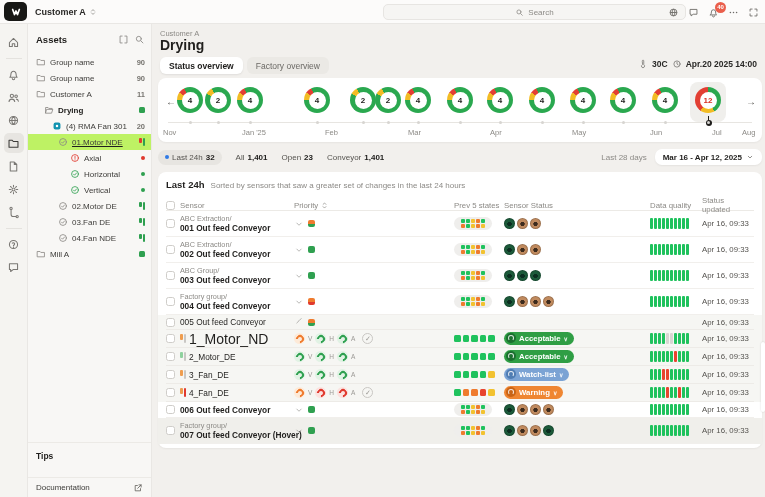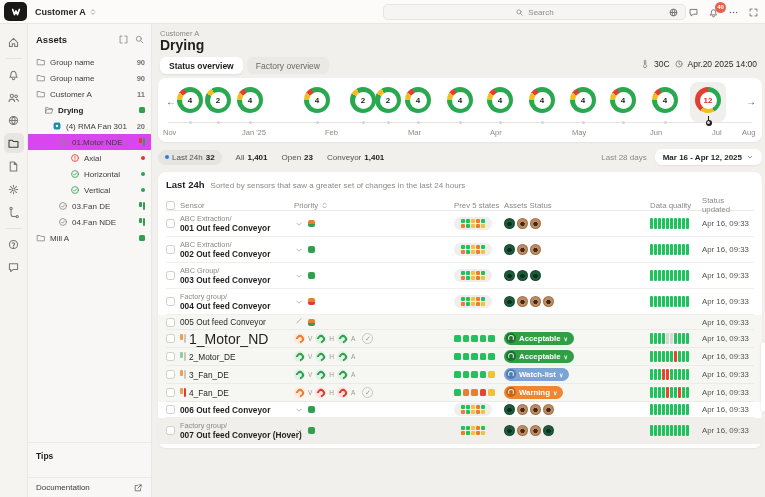--- a/index.html
+++ b/index.html
@@ -26,40 +26,40 @@
     radial-gradient(circle at 65% 75%,#f2a33c 0 30%,transparent 32%),
     radial-gradient(circle at 25% 70%,#7b5ae8 0 32%,transparent 34%),#3a3a55;
     margin-left:14px;margin-bottom:6px;cursor:pointer;box-shadow:0 1px 2px rgba(0,0,0,.25);}
   
   .sidebar{position:absolute;top:24px;left:28px;bottom:0;width:124px;background:#f8f7f5;border-right:1px solid #e9e7e4;z-index:3;}
   .sb-head{display:flex;align-items:center;height:22px;padding:0 6px 0 8px;margin-top:4px;}
   .sb-title{font-size:9.5px;font-weight:bold;flex:1;}
   .sb-hbtn{margin-left:5px;opacity:.7;cursor:pointer;}
   .tree{margin-top:4px;}
   .trowi{display:flex;align-items:center;height:16px;padding-right:6px;cursor:pointer;}
-  .trowi.sel{background:#d946ef;}
+  .trowi.sel{background:#bef264;text-decoration:underline;}
   .trowi .lbl{font-size:8px;color:#3c3b38;white-space:nowrap;overflow:hidden;text-overflow:ellipsis;flex:1;margin-left:4px;}
   .trowi.bold .lbl{font-weight:bold;color:#1d1c1a;}
   .cnt{font-size:7.5px;color:#76746f;font-weight:bold;}
   .sqg{width:6px;height:6px;border-radius:1.5px;background:#2fa050;}
   .dot{width:4px;height:4px;border-radius:50%;}
   .minibars{display:flex;gap:1px;}
   .minibars i{width:2.5px;height:8px;border-radius:1px;}
   .sb-tips{position:absolute;left:0;right:0;top:418px;border-top:1px solid #eceae6;padding:8px 8px 0;}
   .sb-tips .t{font-weight:bold;font-size:8.5px;}
   .sb-doc{position:absolute;left:0;right:0;bottom:0;height:20px;border-top:1px solid #eceae6;display:flex;align-items:center;padding:0 8px;font-size:8px;color:#3c3b38;cursor:pointer;background:#f8f7f5;}
   .sb-doc span{flex:1;}
   
   .main{position:absolute;top:24px;left:152px;right:0;bottom:0;}
   .crumb{position:absolute;left:8px;top:5px;font-size:7.5px;color:#8c8a86;}
   .ptitle{position:absolute;left:8px;top:13px;font-size:14px;font-weight:bold;}
   .tabs{position:absolute;left:8px;top:33px;display:flex;gap:4px;}
   .tab{height:17px;padding:0 9px;border-radius:6px;display:flex;align-items:center;font-size:8.5px;color:#6b6965;cursor:pointer;background:#ebe9e5;}
   .tab.active{background:#fff;font-weight:bold;color:#1d1c1a;box-shadow:0 1px 2px rgba(0,0,0,.08);}
-  .meta{position:absolute;right:8px;top:35px;display:flex;align-items:flex-start;gap:4px;font-size:8.5px;font-weight:normal;color:#2a2927;}
+  .meta{position:absolute;right:8px;top:35px;display:flex;align-items:flex-start;gap:4px;font-size:8.5px;font-weight:bold;color:#2a2927;}
   .meta svg{opacity:.75;}
   
   .tl-card{position:absolute;left:6px;top:54px;width:604px;height:64px;background:#fff;border-radius:8px;box-shadow:0 1px 2px rgba(0,0,0,.05);}
   .tl-arrow{position:absolute;top:18px;font-size:10px;color:#55534f;cursor:pointer;}
   .ring{position:absolute;top:9px;width:26px;height:26px;border-radius:50%;display:flex;align-items:center;justify-content:center;cursor:pointer;}
   .ring::before{content:"";position:absolute;inset:4.5px;background:#fff;border-radius:50%;}
   .ring b{position:relative;font-size:8px;color:#1d1c1a;}
   .ring.mid{background:conic-gradient(#2aa84f 0 270deg,#f2bc24 270deg 305deg,#e23f33 305deg 333deg,#2aa84f 333deg);}
   .ring.low{background:conic-gradient(#2aa84f 0 300deg,#f2bc24 300deg 330deg,#2aa84f 330deg);}
   .ring.high{background:conic-gradient(#2aa84f 0 150deg,#f2bc24 150deg 215deg,#e23f33 215deg 360deg);}
@@ -355,20 +355,33 @@
         <span class="lbl">Vertical</span>
         <span class="dot" style="background: rgb(47, 160, 80);"></span>
       </div>
       <div class="trowi" style="padding-left: 30px;">
         <span>
           <svg width="10" height="10" viewBox="0 0 16 16" fill="none" stroke="#8a8884" stroke-width="1.3" stroke-linecap="round" stroke-linejoin="round">
             <circle cx="8" cy="8" r="5.5"></circle>
             <path d="M5.6 8.2l1.7 1.7 3.2-3.6"></path>
           </svg>
         </span>
+        <span class="lbl">02.Motor DE</span>
+        <span class="minibars">
+          <i style="background: rgb(47, 160, 80); height: 5px;"></i>
+          <i style="background: rgb(47, 160, 80); height: 8px;"></i>
+        </span>
+      </div>
+      <div class="trowi" style="padding-left: 30px;">
+        <span>
+          <svg width="10" height="10" viewBox="0 0 16 16" fill="none" stroke="#8a8884" stroke-width="1.3" stroke-linecap="round" stroke-linejoin="round">
+            <circle cx="8" cy="8" r="5.5"></circle>
+            <path d="M5.6 8.2l1.7 1.7 3.2-3.6"></path>
+          </svg>
+        </span>
         <span class="lbl">03.Fan DE</span>
         <span class="minibars">
           <i style="background: rgb(47, 160, 80); height: 5px;"></i>
           <i style="background: rgb(47, 160, 80); height: 8px;"></i>
         </span>
       </div>
       <div class="trowi" style="padding-left: 30px;">
         <span>
           <svg width="10" height="10" viewBox="0 0 16 16" fill="none" stroke="#8a8884" stroke-width="1.3" stroke-linecap="round" stroke-linejoin="round">
             <circle cx="8" cy="8" r="5.5"></circle>
@@ -541,21 +554,21 @@
             <span>
               <svg width="9" height="9" viewBox="0 0 16 16" fill="none" stroke="#8c8a86" stroke-width="1.3" stroke-linecap="round" stroke-linejoin="round">
                 <path d="M5.5 6L8 3.5 10.5 6M5.5 10L8 12.5 10.5 10"></path>
               </svg>
             </span>
           </div>
           <div class="hcell">
             <span>Prev 5 states</span>
           </div>
           <div class="hcell">
-            <span>Assets Status</span>
+            <span>Sensor Status</span>
           </div>
           <div class="hcell">
             <span>Data quality</span>
           </div>
           <div class="hcell">
             <span>Status updated</span>
           </div>
         </div>
       </div>
     <div id="tbody">

